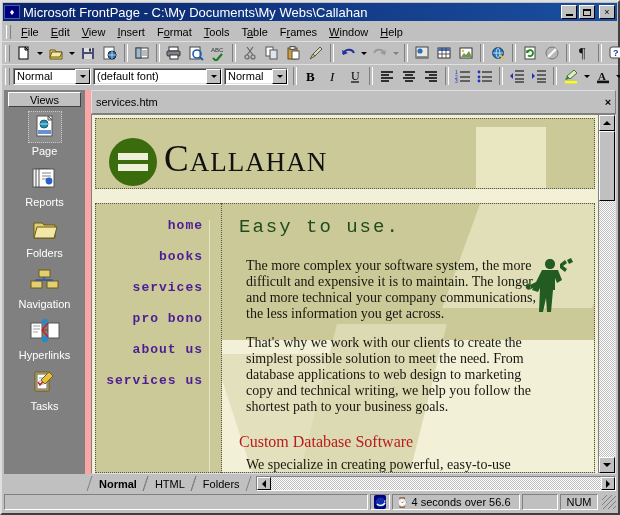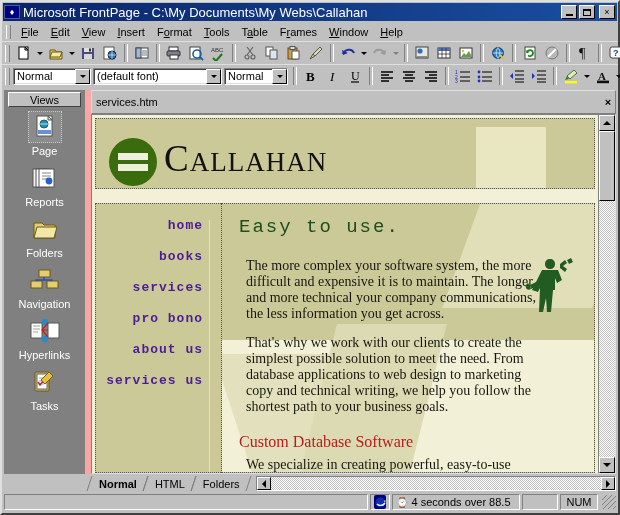--- a/index.html
+++ b/index.html
@@ -770,20 +770,20 @@
       <div class="iegl">
         <svg width="11" height="11">
             <circle cx="5.5" cy="5.5" r="5" fill="#1030a8"></circle>
             <path d="M2 7c2 2 6 2 8-1" fill="none" stroke="#fff" stroke-width="1.4"></path>
             <path d="M9 4l1.5-1-0.5 2.5z" fill="#fff"></path>
           </svg>
       </div>
     </div>
     <div class="st-cell st-time">
       <span class="hourglass">⌚</span>
-      <span>4 seconds over 88.5</span>
+      <span>4 seconds over 56.6</span>
     </div>
     <div class="st-cell st-blank"></div>
     <div class="st-cell st-num">NUM</div>
     <div class="grippy"></div>
   </div>
 
 </div>
 
 </body></html>

